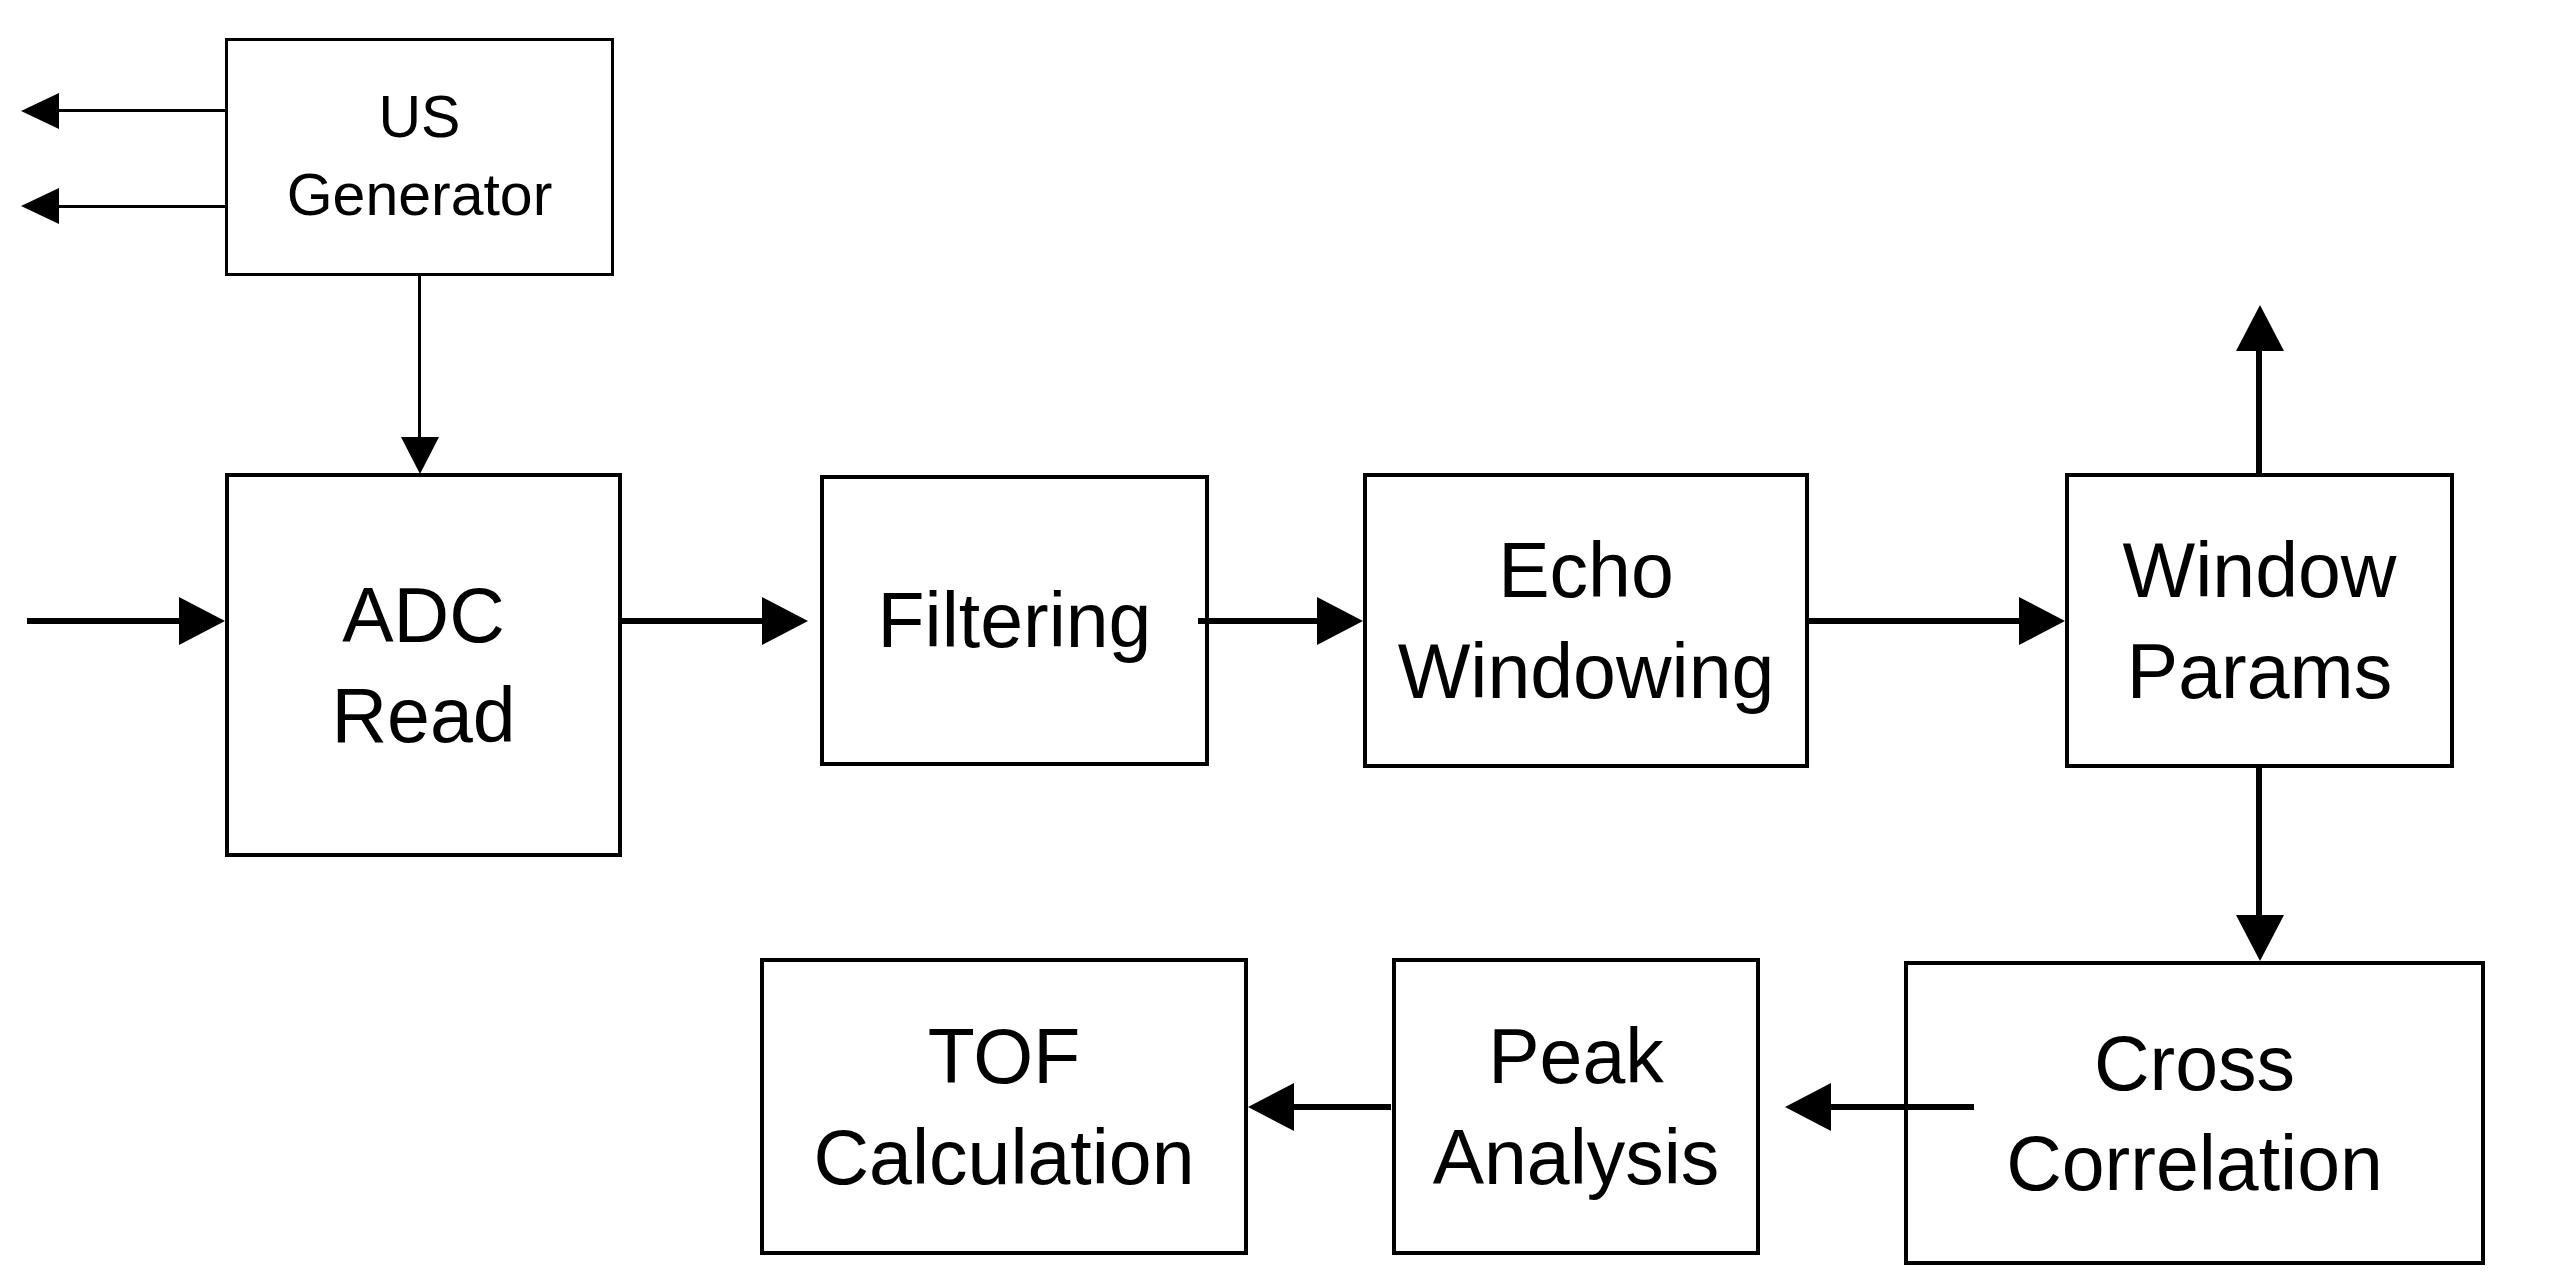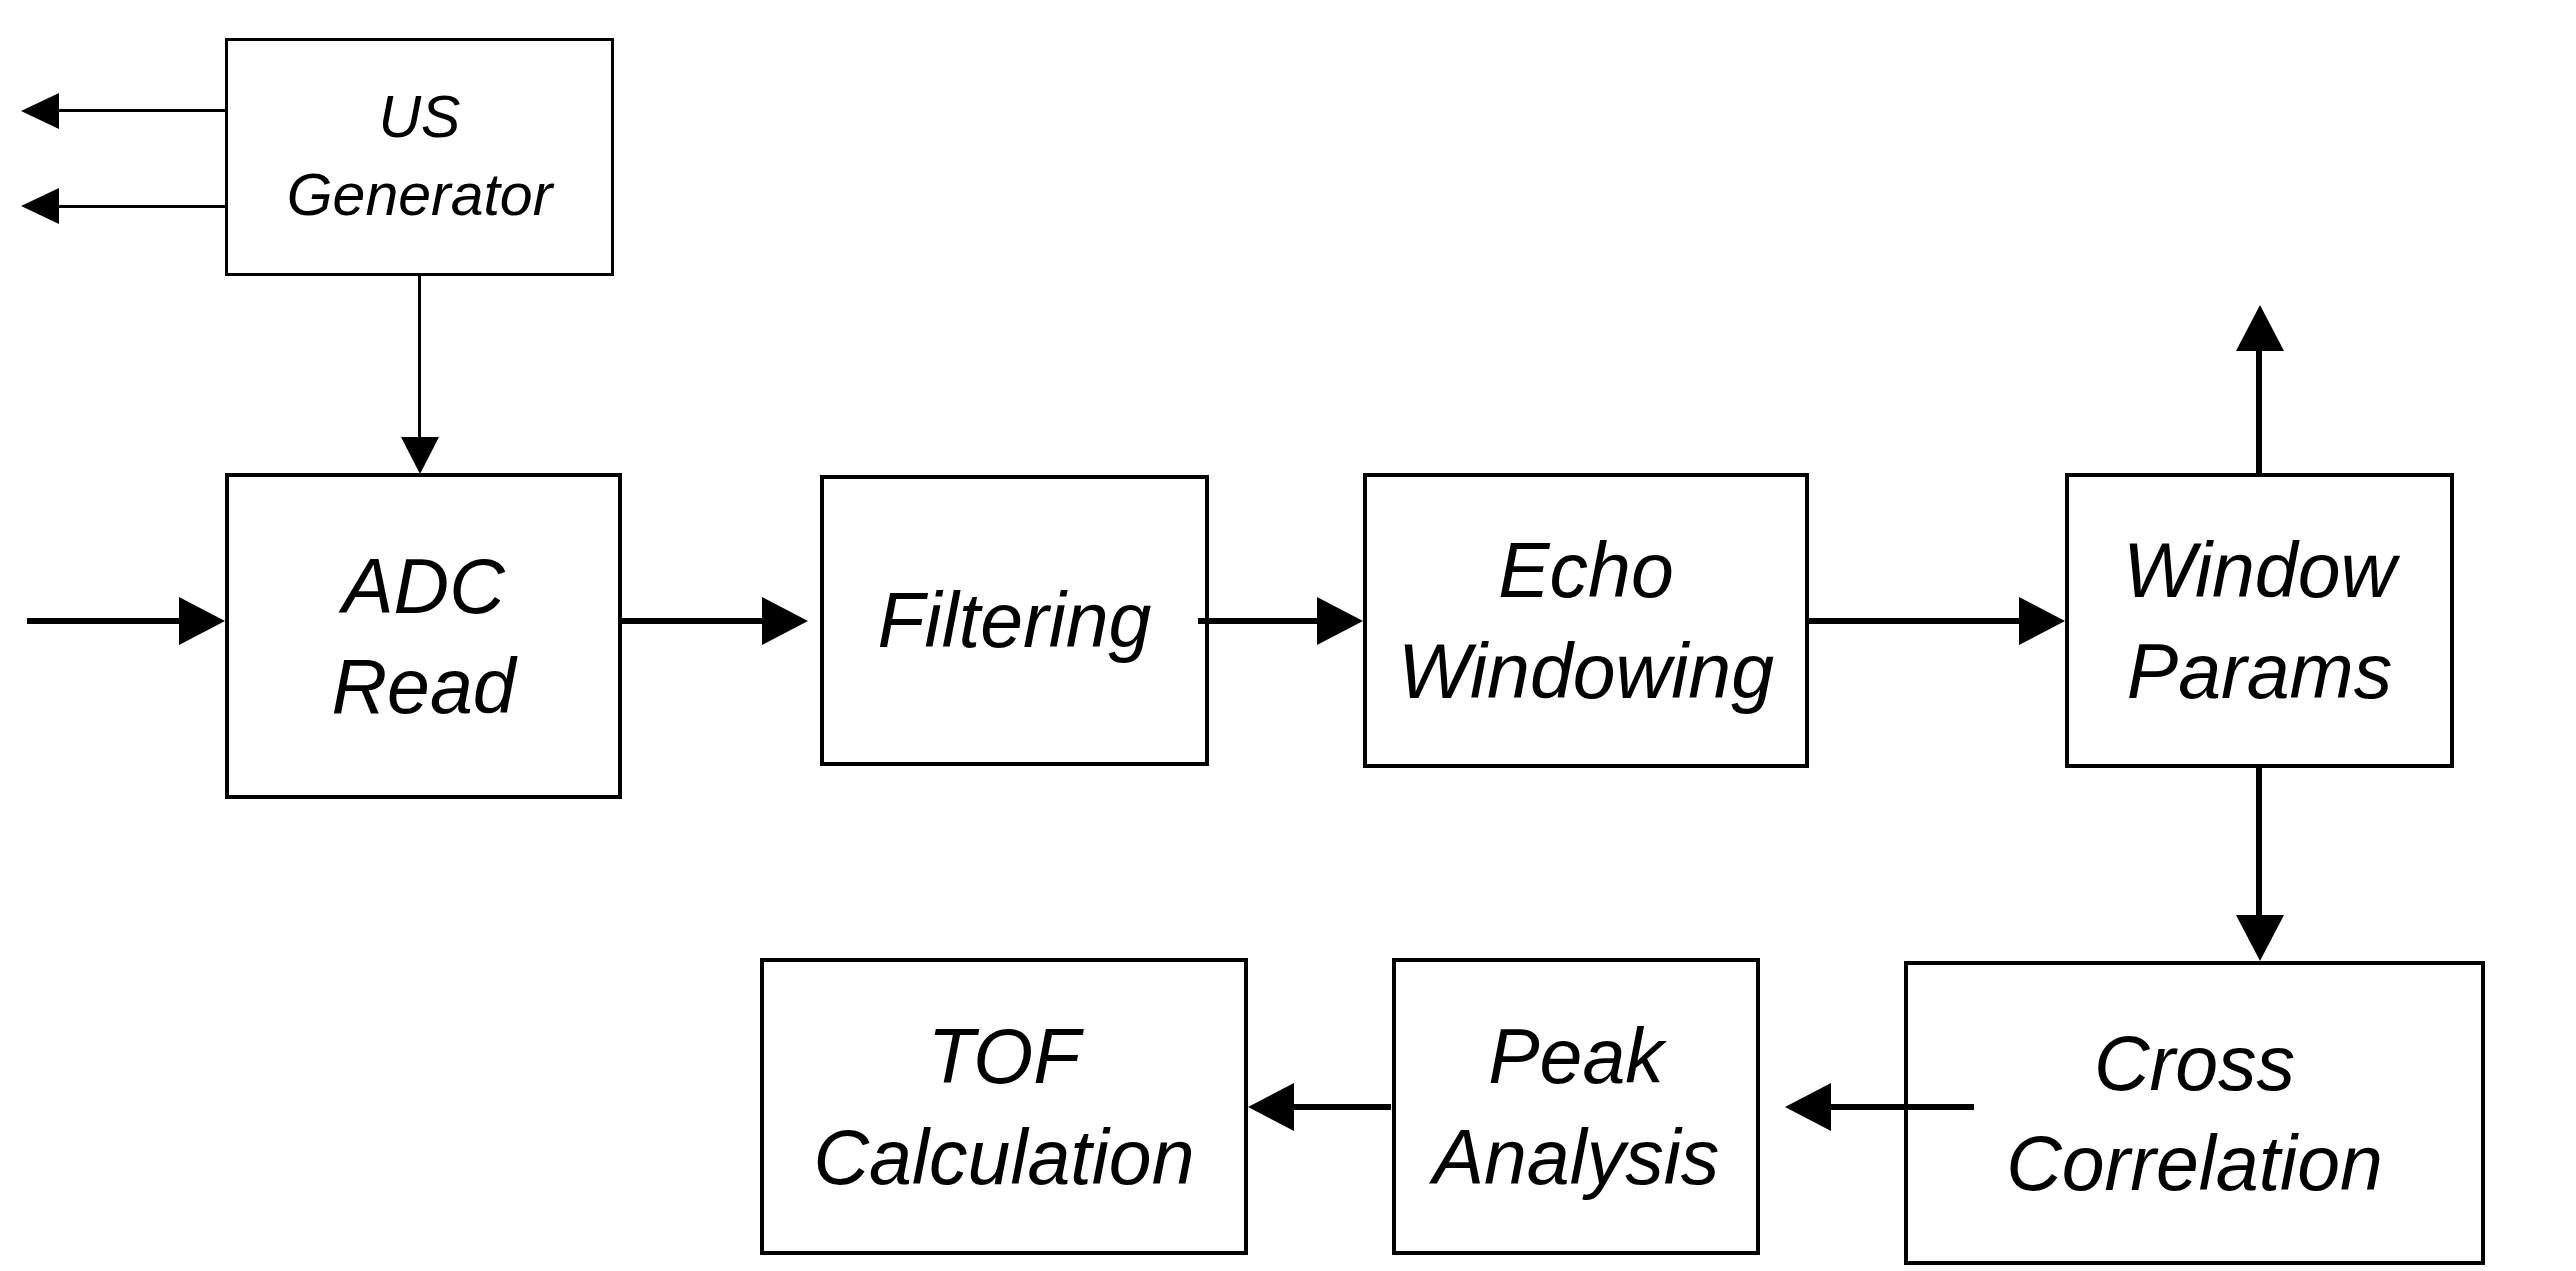--- a/index.html
+++ b/index.html
@@ -16,39 +16,38 @@
     box-sizing:border-box;
     border:4.5px solid #000000;
     background:#ffffff;
     display:flex;
     align-items:center;
     justify-content:center;
     text-align:center;
     font-size:77px;
     line-height:1.30;
     white-space:pre-line;
-    font-style:italic;
   }
   .node.light{
     border-width:3.6px;
     font-size:59px;
     line-height:1.32;
   }
   .line{position:absolute;background:#000000;}
   .head{position:absolute;width:0;height:0;}
   .head.r{border-top:24px solid transparent;border-bottom:24px solid transparent;border-left:46px solid #000000;}
   .head.l{border-top:24px solid transparent;border-bottom:24px solid transparent;border-right:46px solid #000000;}
   .head.u{border-left:24px solid transparent;border-right:24px solid transparent;border-bottom:46px solid #000000;}
   .head.d{border-left:24px solid transparent;border-right:24px solid transparent;border-top:46px solid #000000;}
   .head.tl{border-top:18px solid transparent;border-bottom:18px solid transparent;border-right:38px solid #000000;}
   .head.td{border-left:19px solid transparent;border-right:19px solid transparent;border-top:37px solid #000000;}
 
   
   #n-usgen{left:225px;top:38px;width:389px;height:238px;}
-  #n-adc{left:225px;top:473px;width:397px;height:326px;}
+  #n-adc{left:225px;top:473px;width:397px;height:384px;}
   #n-filter{left:820px;top:475px;width:389px;height:291px;}
   #n-echo{left:1363px;top:473px;width:446px;height:295px;}
   #n-winparams{left:2065px;top:473px;width:389px;height:295px;}
   #n-badmeasure{left:2065px;top:11.6px;width:389px;height:293px;}
   #n-cross{left:1904px;top:961px;width:581px;height:304px;}
   #n-peak{left:1392px;top:958px;width:368px;height:297px;}
   #n-tof{left:760px;top:958px;width:488px;height:297px;}
 
   
   #a-in-line{left:27px;top:618px;width:155px;height:6.3px;}   #a-in-head{left:179px;top:597px;}

